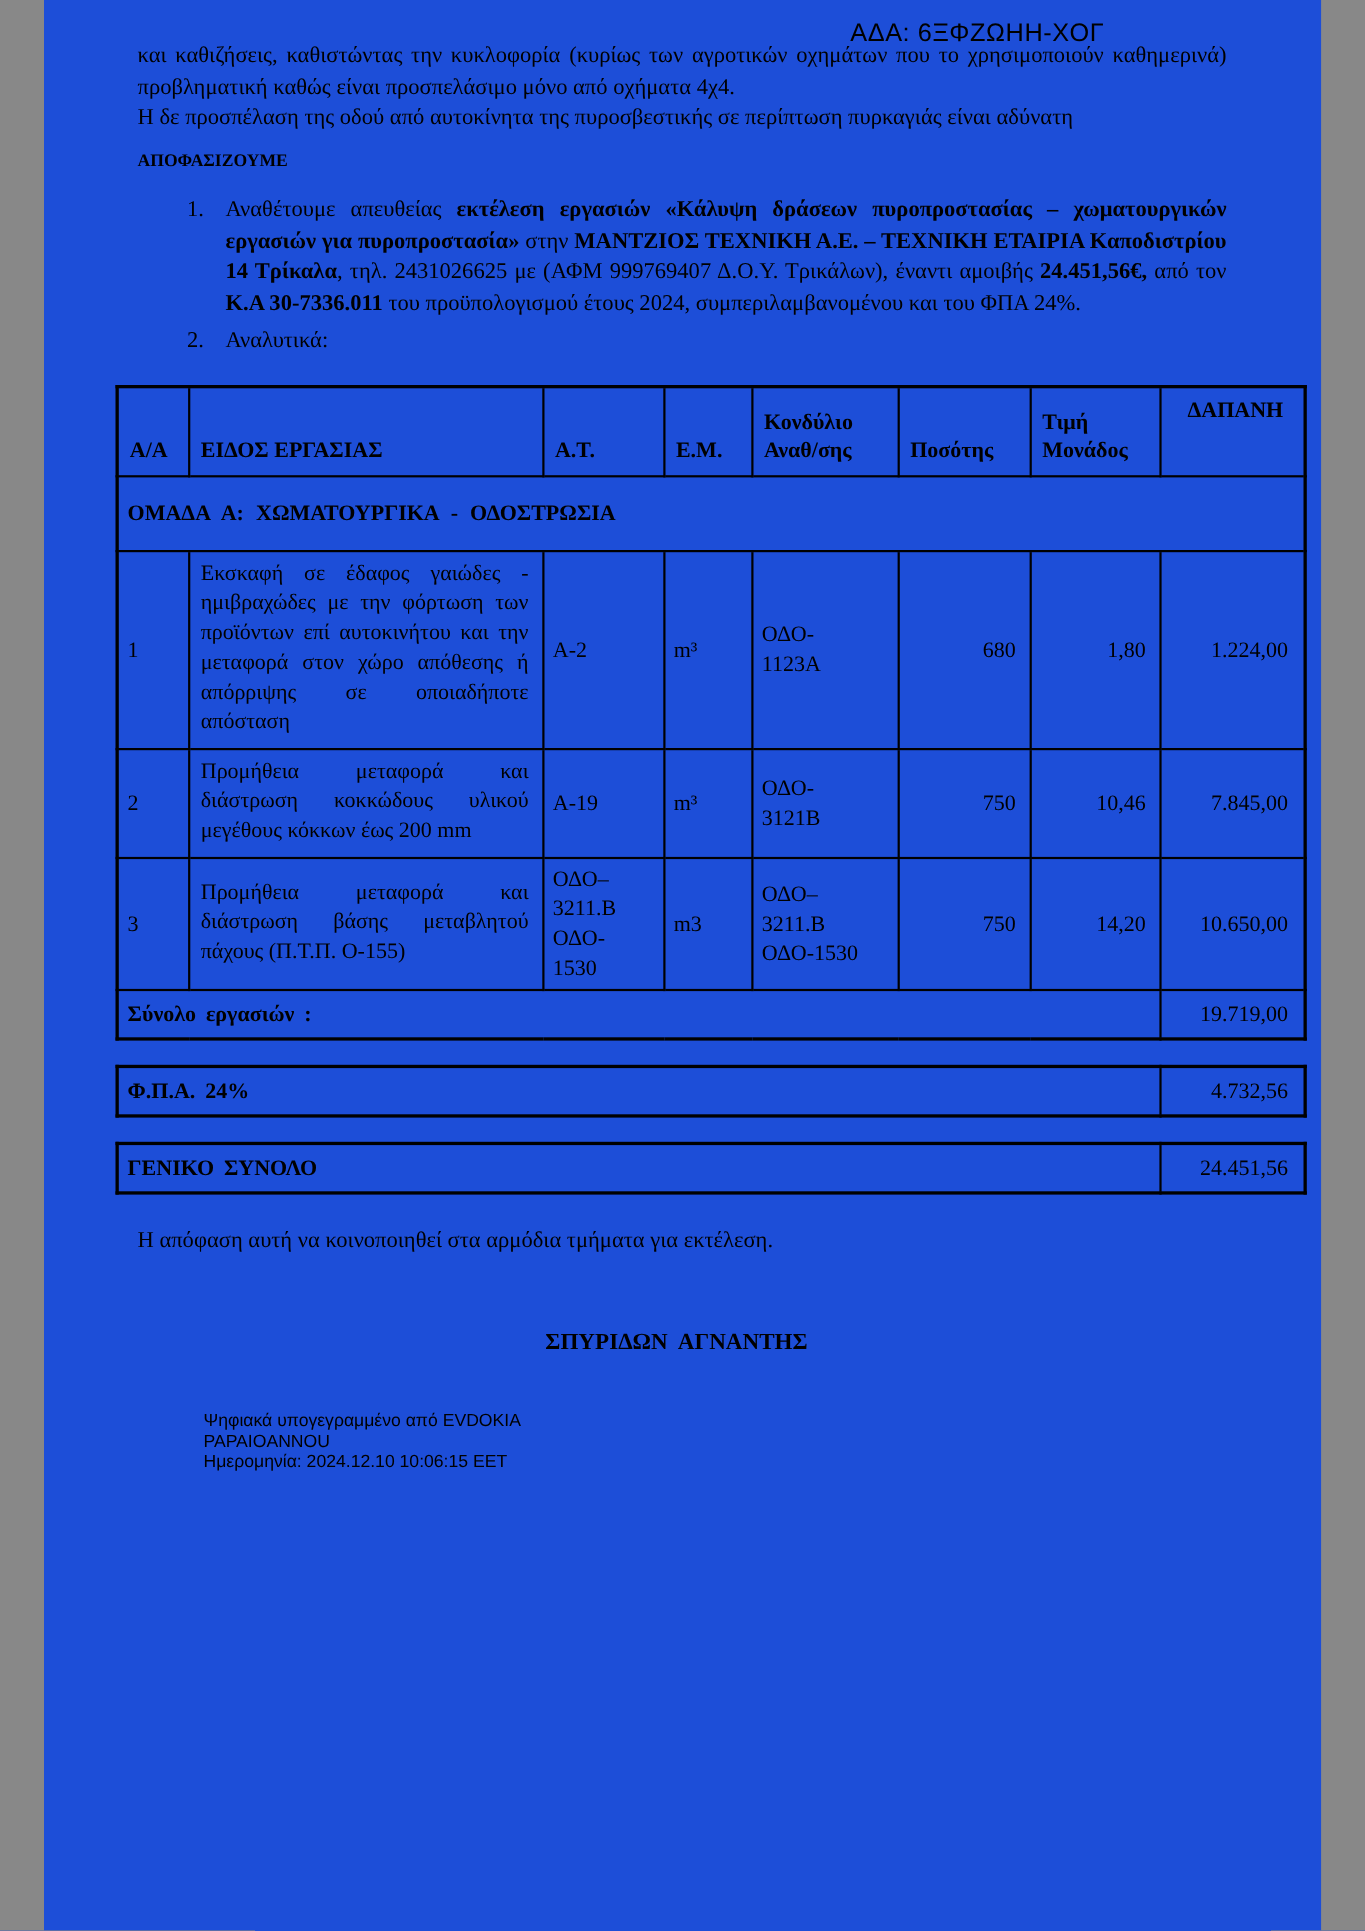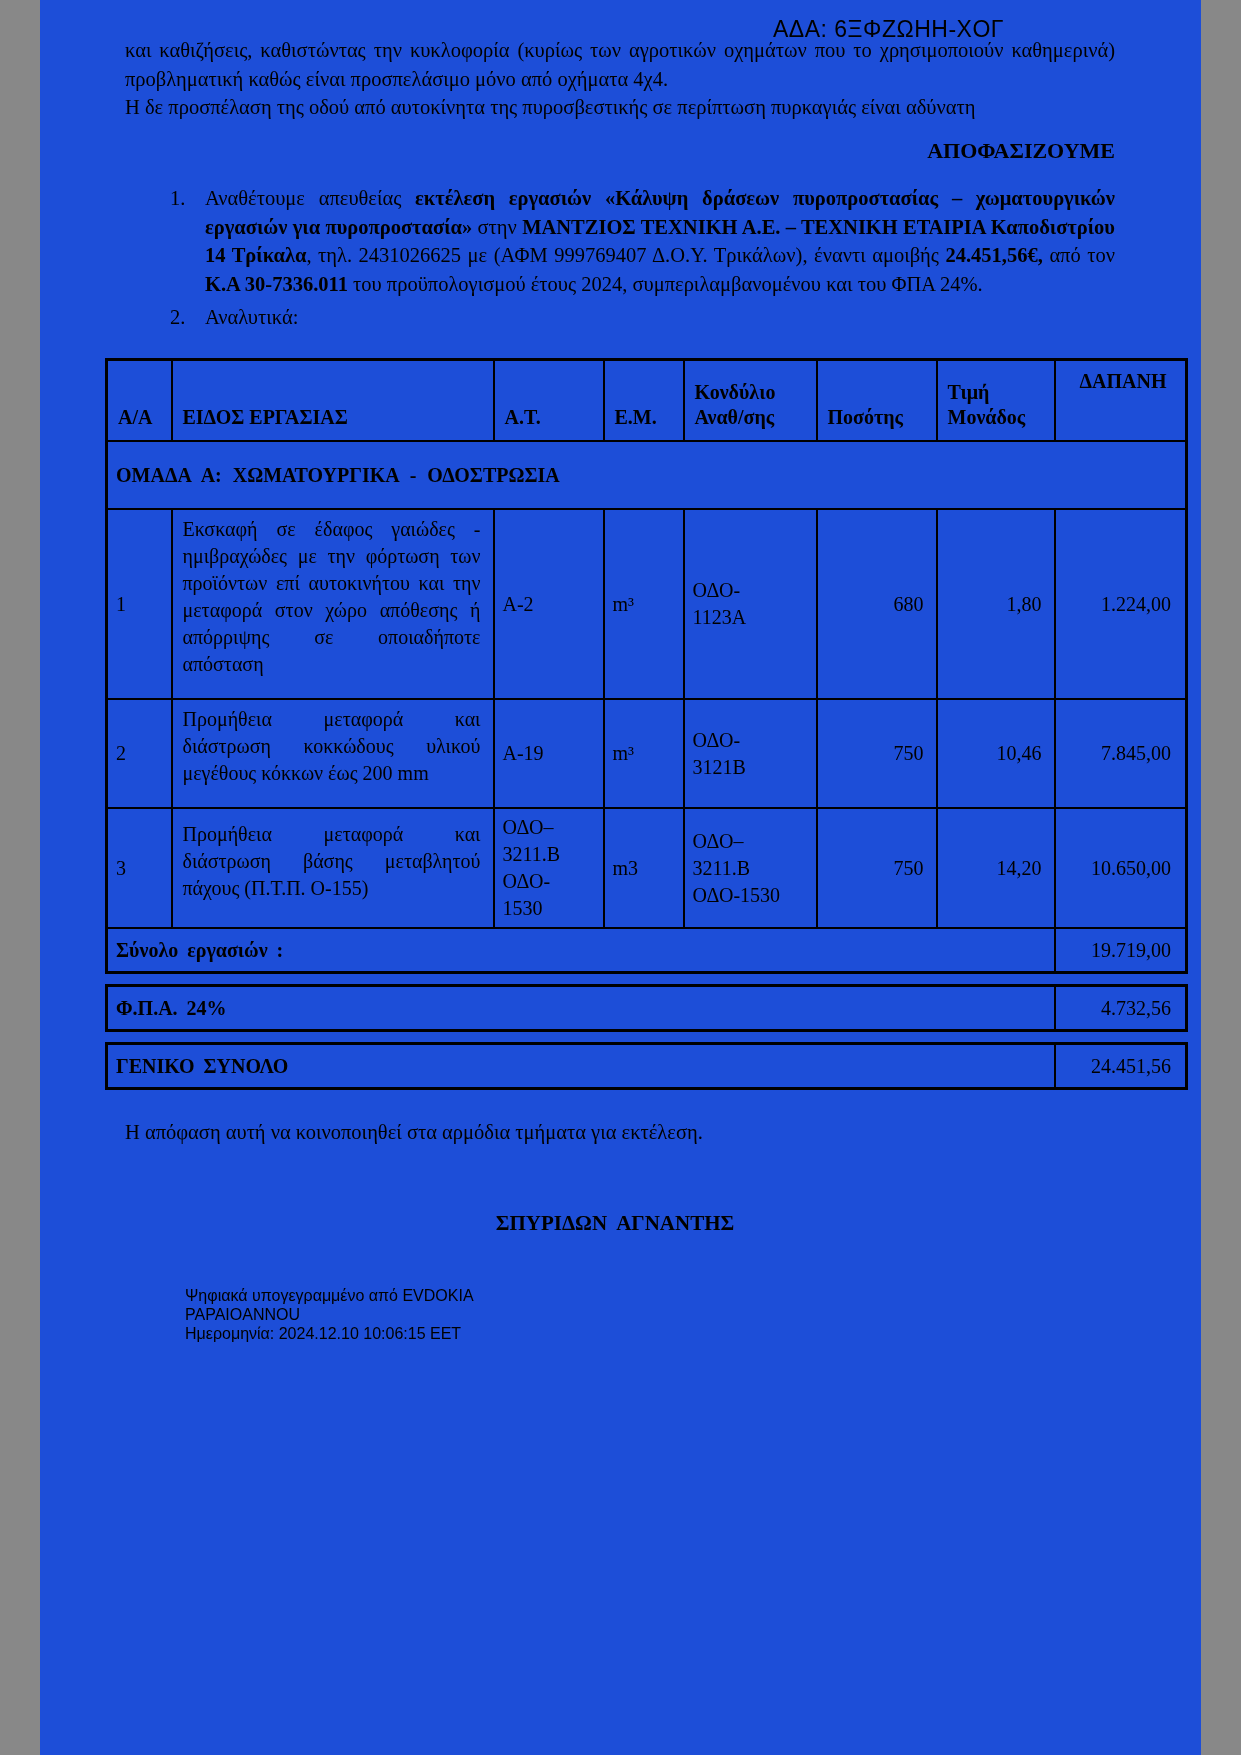--- a/index.html
+++ b/index.html
@@ -6,42 +6,42 @@
   .page{
     width:1161px;height:1755px;background:#1d4ed8;position:relative;
     font-family:"Liberation Serif",serif;color:#000;margin:0 auto;
     box-sizing:border-box;padding:36px 86px 0 85px;overflow:hidden;
   }
   .sans{font-family:"Liberation Sans",sans-serif;}
   .ada{position:absolute;top:16px;left:733px;font-size:23px;letter-spacing:.5px;}
   p{margin:0;}
   .body-text{font-size:20.5px;line-height:1.4;}
   .just{text-align:justify;}
-  .doc-heading{text-align:right;font-weight:bold;font-size:22px;margin-top:16px;}
+  .doc-heading{text-align:left;font-weight:bold;font-size:16px;margin-top:16px;}
   .list{margin-top:20px;}
   .list-item{display:flex;margin-top:4px;}
   .list-num{width:35px;margin-left:45px;flex:0 0 auto;font-size:20.5px;line-height:1.4;}
   .list-text{flex:1;font-size:20.5px;line-height:1.4;}
   .tbl-wrap{margin-left:-20px;margin-top:26px;width:1080px;}
   table{border-collapse:collapse;table-layout:fixed;width:1080px;}
   table.boxed{border:3px solid #000;}
   th,td{border:2px solid #000;font-size:20px;overflow:hidden;}
   th{font-weight:bold;text-align:left;vertical-align:bottom;white-space:pre-line;
      padding:8px 8px 10px 10px;line-height:1.25;}
   th.top{vertical-align:top;padding-left:24px;}
   tr.header-row{height:82px;}
   td.group{font-weight:bold;padding:18px 8px;word-spacing:6px;height:30px;}
   td{vertical-align:middle;padding:5px 8px;line-height:1.35;}
-  td.desc{text-align:justify;padding:6px 12px 20px 10px;}
+  td.desc{text-align:justify;padding:6px 12px 10px 10px;}
   td.preln{white-space:pre-line;}
   td.num{text-align:right;padding-right:12px;}
   td.money{text-align:right;padding-right:14px;}
   td.tot-label{font-weight:bold;word-spacing:4px;padding-left:8px;height:32px;}
   td.tot-value{font-weight:normal;text-align:right;padding-right:14px;}
-  table.tot{margin-top:10px;border-radius:21px;}
+  table.tot{margin-top:22px;border-radius:21px;}
   .closing-1{margin-top:40px;}
   .closing-2{margin-top:28px;}
   .center-line{width:1070px;padding-right:90px;box-sizing:border-box;text-align:center;
     font-weight:bold;font-size:21px;word-spacing:5px;}
   .mayor-title{margin-top:44px;}
   .mayor-name{margin-top:64px;}
   .digital{margin-top:50px;margin-left:60px;font-size:16px;line-height:1.2;white-space:pre-line;}
 </style>
 </head>
 <body>

